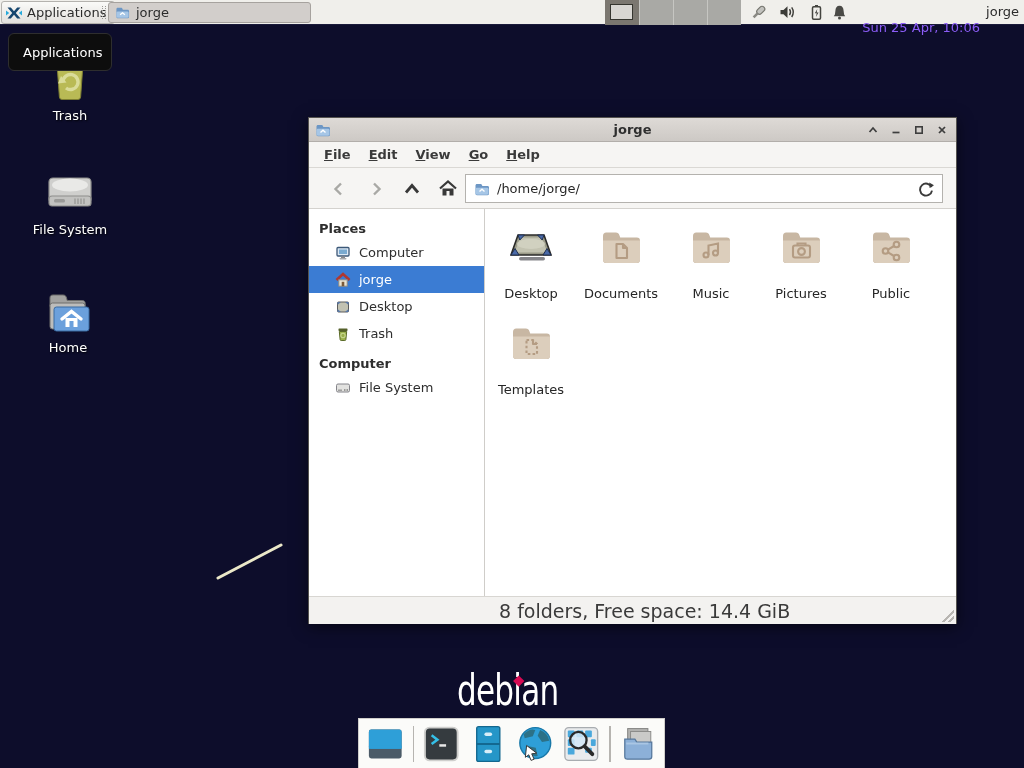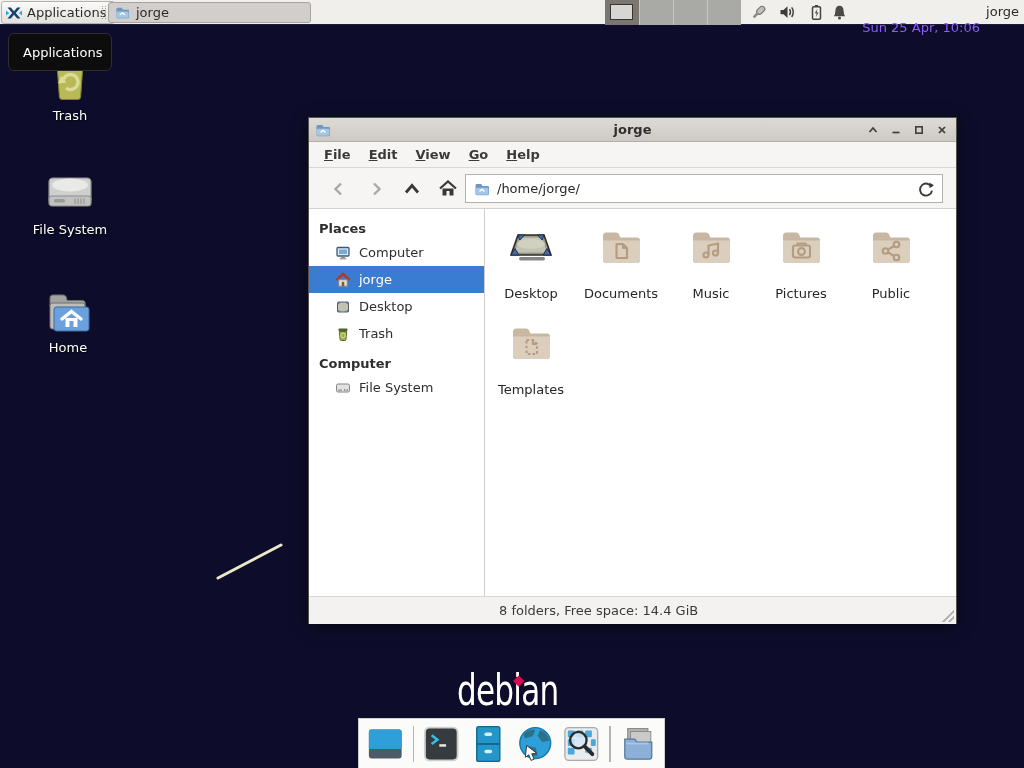--- a/index.html
+++ b/index.html
@@ -68,21 +68,21 @@
   .sidebar { width:176px; background:#ffffff; border-right:1px solid #cfcdc9; padding-top:8px; font-size:13px; }
   .side-header { height:22px; display:flex; align-items:center; padding-left:10px;
                  font-weight:bold; color:#2e2e2e; }
   .side-row { height:27px; display:flex; align-items:center; gap:8px; padding-left:26px; color:#2e2e2e; }
   .side-row.selected { background:#3b7cd3; color:#ffffff; }
   .main { flex:1; background:#ffffff; }
   .filegrid { display:flex; flex-wrap:wrap; width:455px; margin:10px 0 0 1px; }
   .filecell { width:90px; height:96px; display:flex; flex-direction:column; align-items:center; padding-top:4px; }
   .filecell .flabel { margin-top:15px; font-size:13px; color:#262626; white-space:nowrap; }
   .statusbar { height:28px; background:#f3f2f0; border-top:1px solid #d8d6d2;
-               font-size:13px; color:#3a3a3a; display:flex; align-items:center; padding-left:190px; position:relative; }
+               font-size:19px; color:#3a3a3a; display:flex; align-items:center; padding-left:190px; position:relative; }
   .grip { position:absolute; right:2px; bottom:2px; width:12px; height:12px;
           background:linear-gradient(135deg,transparent 50%,#b8b6b2 50%,#b8b6b2 60%,transparent 60%,transparent 75%,#b8b6b2 75%,#b8b6b2 85%,transparent 85%); }
 
   
   .dock { position:absolute; left:358px; top:718px; width:307px; height:50px; z-index:20;
           background:#fbfbf9; border:1px solid #d0cecb; border-bottom:none;
           display:flex; align-items:center; gap:8px; padding:0 7px; }
   .dock-sep { width:2px; height:36px; background:#b6b4b0; }
   .dock-ic { width:40px; height:40px; display:block; }
 

